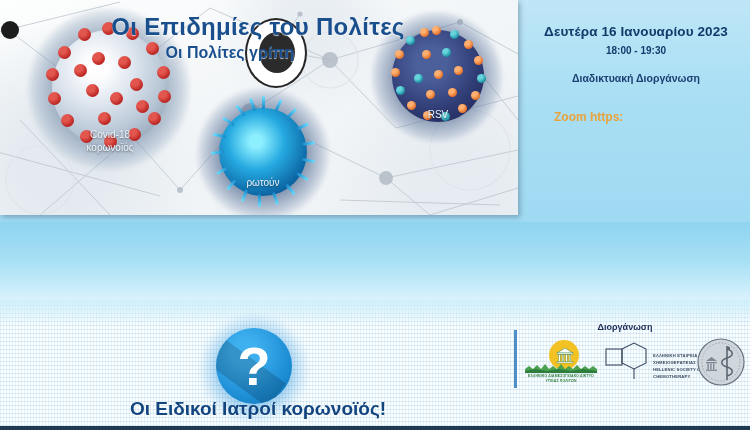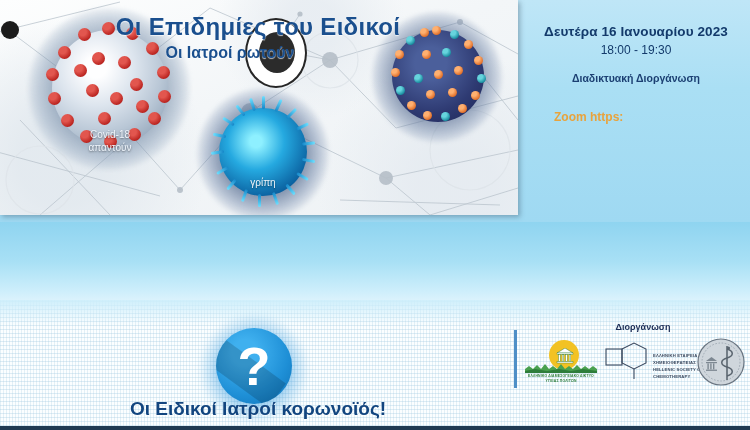--- a/index.html
+++ b/index.html
@@ -128,21 +128,21 @@
     width: 232px; height: 206px;
     padding: 22px 6px 0 10px;
     text-align: center;
     font-family: "Liberation Sans", sans-serif;
   }
   #event-date {
     font-size: 13.5px; font-weight: bold; color: #133a6b;
     line-height: 19px; letter-spacing: .1px;
   }
   #event-time {
-    font-size: 12px; font-weight: normal; color: #133a6b;
+    font-size: 10px; font-weight: bold; color: #133a6b;
     line-height: 19px;
   }
   #event-type {
     margin-top: 12px;
     font-size: 10.5px; color: #1b3f72; font-weight: bold;
   }
   #zoom-block { margin-top: 26px; }
   #zoom-label {
     font-size: 12px; font-weight: bold; color: #e8a33d;
     text-align: left; padding-left: 26px;
@@ -234,21 +234,21 @@
     font-size: 19px; font-weight: bold; color: #12457f;
     text-shadow: 0 1px 1px rgba(255,255,255,.8);
   }
 
   
   #organizer-block {
     position: absolute; left: 505px; top: 322px;
     width: 240px; height: 72px;
   }
   #organizer-label {
-    position: absolute; left: 62px; top: 0; width: 152px;
+    position: absolute; left: 62px; top: 0; width: 116px;
     text-align: center;
     font-family: "Liberation Sans", sans-serif;
     font-size: 9px; font-weight: bold; color: #1b2c55;
   }
   #organizer-bar {
     position: absolute; left: 9px; top: 8px;
     width: 3px; height: 58px;
     background: #4e8fc7;
   }
   .logo { position: absolute; }
@@ -424,41 +424,44 @@
         <div class="rsv-knob rsv-t" style="left:22px; top:44px;"></div>
         <div class="rsv-knob rsv-o" style="left:34px; top:60px;"></div>
         <div class="rsv-knob rsv-o" style="left:56px; top:58px;"></div>
       </div>
 
       <div id="ring-outer"></div>
       <div id="ring-inner"></div>
 
       <div class="virus-label" id="label-covid">
         <div>Covid-18</div>
-        <div>απαντούν</div>
+        <div>κορωνοϊός</div>
       </div>
       <div class="virus-label" id="label-flu">
-        <div>γρίπη</div>
+        <div>ρωτούν</div>
+      </div>
+      <div class="virus-label" id="label-rsv">
+        <div>RSV</div>
       </div>
     </div>
 
     <div id="info-panel">
       <div id="event-date">Δευτέρα 16 Ιανουαρίου 2023</div>
       <div id="event-time">18:00 - 19:30</div>
       <div id="event-type">Διαδικτυακή Διοργάνωση</div>
 
       <div id="zoom-block">
         <div id="zoom-label">Zoom https:</div>
       </div>
     </div>
   </div>
 
   <div id="mid-band"></div>
-  <div id="title-main">Οι Επιδημίες του Ειδικοί</div>
-  <div id="title-sub">Οι Ιατροί ρωτούν</div>
+  <div id="title-main">Οι Επιδημίες του Πολίτες</div>
+  <div id="title-sub">Οι Πολίτες γρίπη</div>
 
   <div id="bottom-area">
     <div id="bottom-fade"></div>
     <div id="bottom-rule"></div>
   </div>
 
   <div id="qmark-glow"></div>
   <div id="qmark-circle">
     <div id="qmark-shadow"></div>
     <div id="qmark-glyph">?</div>

